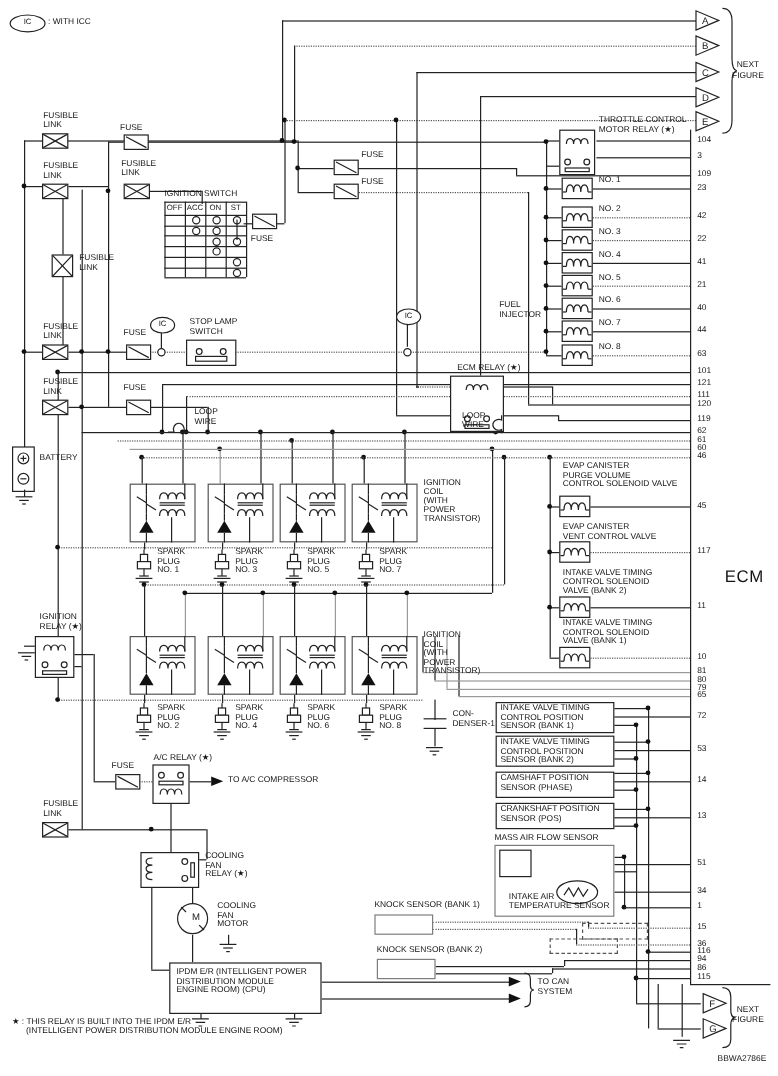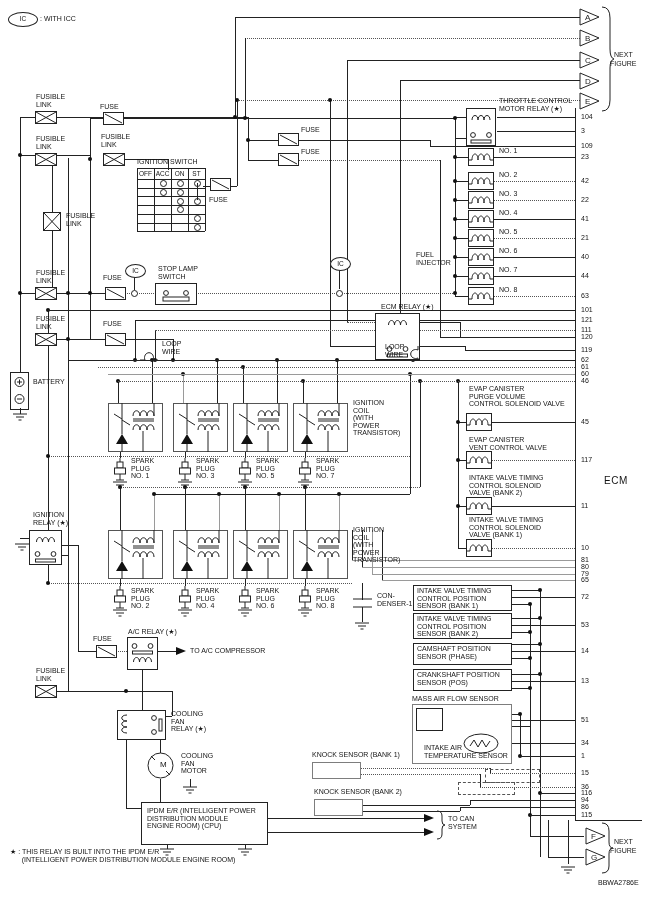--- a/index.html
+++ b/index.html
@@ -1,20 +1,20 @@
 <!DOCTYPE html>
 <html><head>
 <meta charset="utf-8">
 <style>
   html,body{margin:0;padding:0;background:#fff}
   #c{position:relative;width:648px;height:897px;background:#fff;overflow:hidden;
      font-family:"Liberation Sans",sans-serif;color:#141414}
   .lbl{position:absolute;font-size:7px;line-height:7.6px;white-space:pre-line}
   .pre{white-space:pre}
-  .big{font-size:10px;letter-spacing:.5px}
+  .big{font-size:14px;letter-spacing:.5px}
   .h{position:absolute;height:0;border-top:1px solid #222}
   .v{position:absolute;width:0;border-left:1px solid #222}
   .hd{border-top:1px dotted #555}
   .hg{border-top:1px solid #9a9a9a}
   .vg{border-left:1px solid #9a9a9a}
   .dot{position:absolute;width:4px;height:4px;margin:-2px 0 0 -2px;border-radius:50%;background:#111}
   .ring{position:absolute;width:5px;height:5px;margin:-3px 0 0 -3px;border:1px solid #222;border-radius:50%;background:#fff}
   .box{position:absolute;border:1px solid #222;background:#fff;box-sizing:border-box}
   .gbox{border:1.5px solid #7d7d7d}
   .thick{border-width:1.5px}

